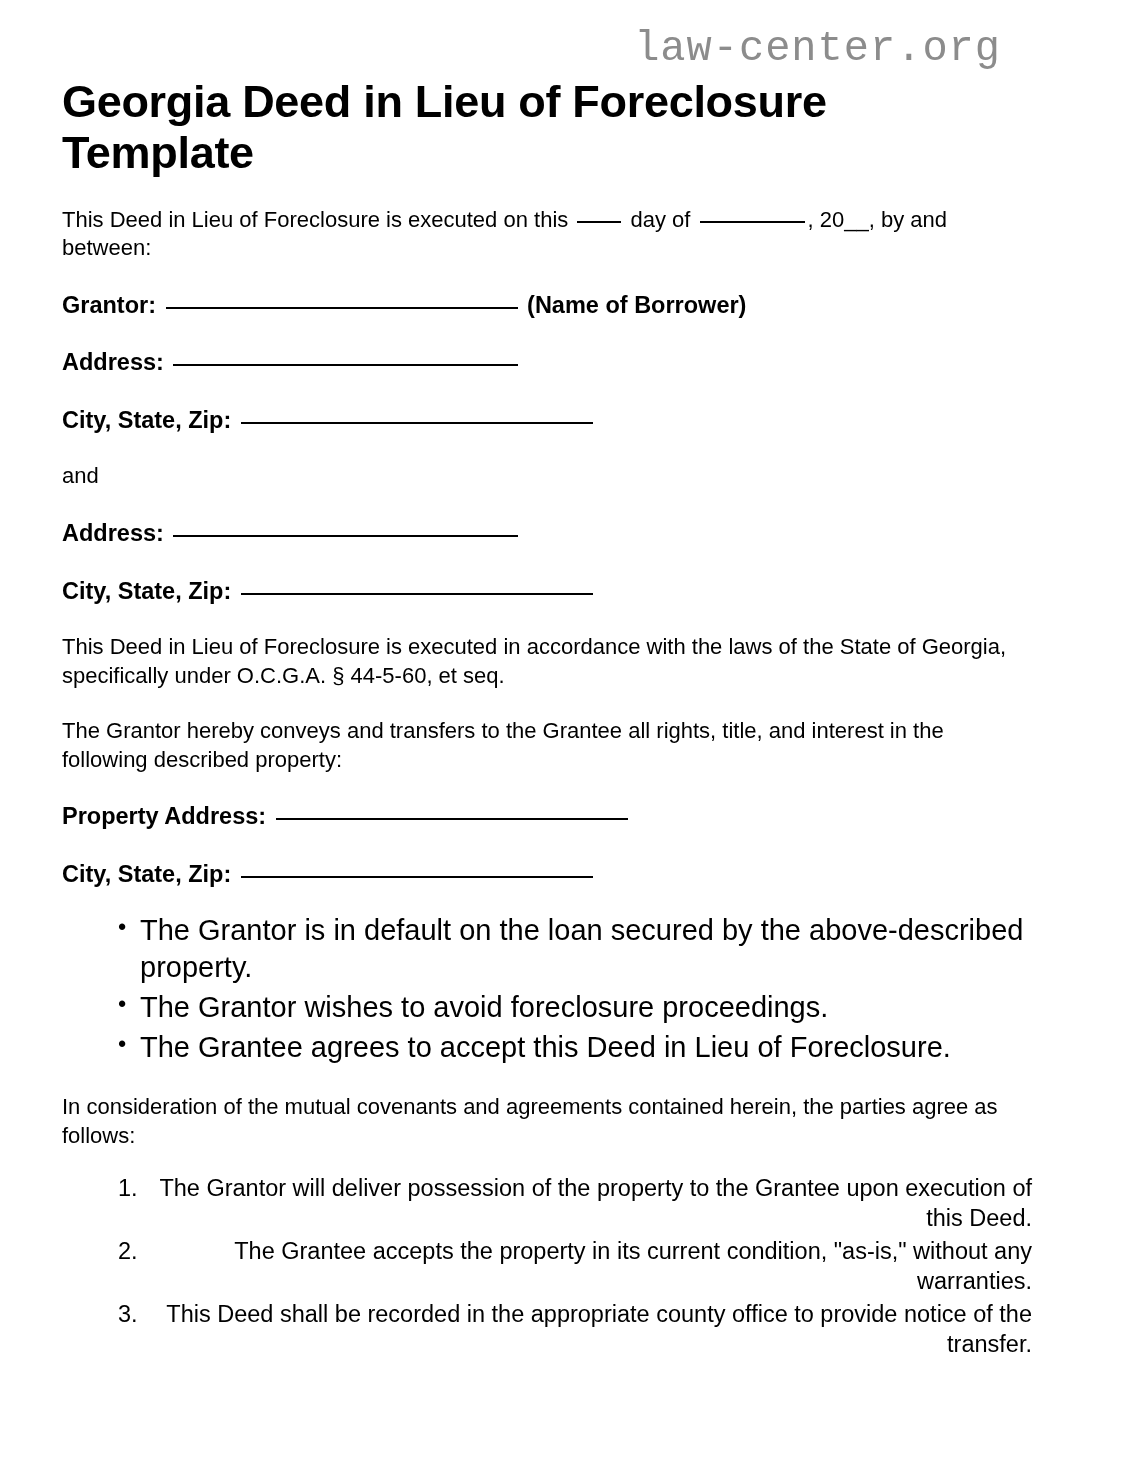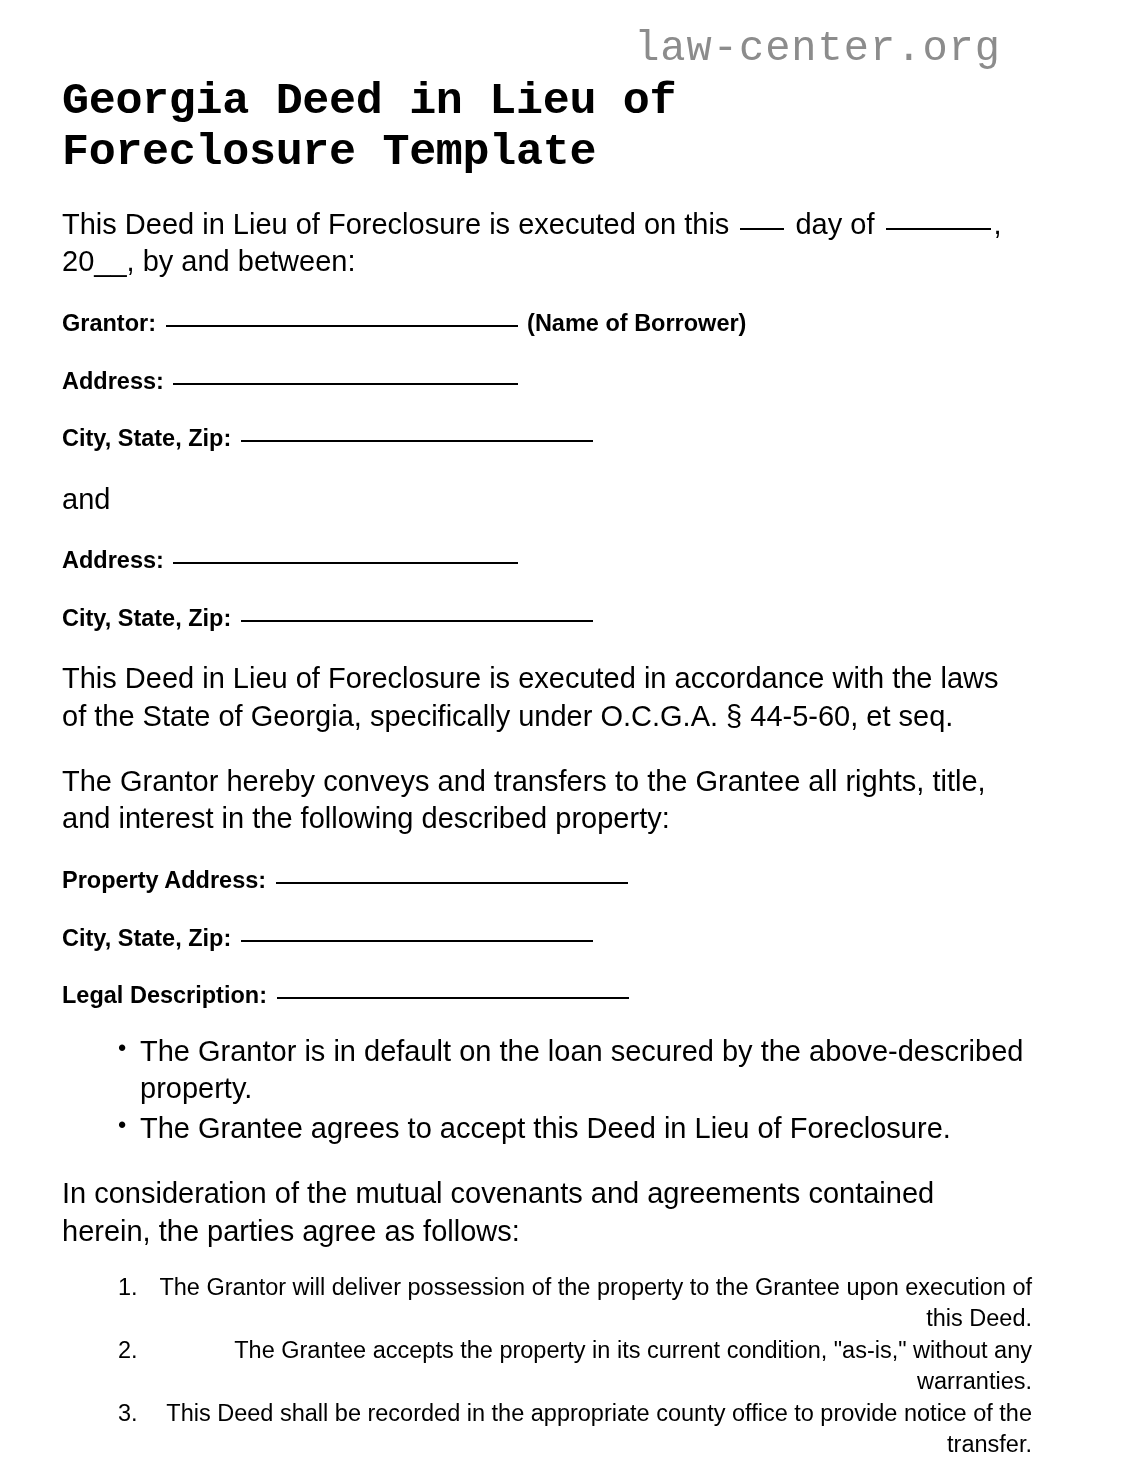--- a/index.html
+++ b/index.html
@@ -31,31 +31,31 @@
     white-space: nowrap;
     line-height: 1;
   }
   .content {
     position: absolute;
     left: 62px;
     top: 76px;
     width: 970px;
   }
   h1.doc-title {
-    font-family: Liberation Mono, monospace;
+    font-family: Liberation Sans, sans-serif;
     font-size: 45px;
     font-weight: bold;
     line-height: 1.14;
     margin: 0 0 0 0;
     letter-spacing: -0.3px;
     width: 930px;
     color: #000;
   }
   p.para {
-    font-size: 29px;
+    font-size: 22px;
     line-height: 1.30;
     margin: 27px 11px 0 0;
     color: #000;
   }
   p.field-line {
     font-size: 23.5px;
     line-height: 1.30;
     margin: 27px 0 0 0;
     white-space: nowrap;
   }
@@ -169,28 +169,25 @@
     <p class="field-line">
       <span class="fld-label">Property Address:</span>
       <span class="blank" style="width:352px"></span>
     </p>
 
     <p class="field-line">
       <span class="fld-label">City, State, Zip:</span>
       <span class="blank" style="width:352px"></span>
     </p>
 
-    <p class="field-line">
-      <span class="fld-label">Legal Description:</span>
-      <span class="blank" style="width:352px"></span>
-    </p>
 
 
     <ul class="bullets">
       <li>The Grantor is in default on the loan secured by the above-described property.</li>
+      <li>The Grantor wishes to avoid foreclosure proceedings.</li>
       <li>The Grantee agrees to accept this Deed in Lieu of Foreclosure.</li>
     </ul>
 
     <p class="para">In consideration of the mutual covenants and agreements contained herein, the parties agree as follows:</p>
 
     <ol class="numbers">
       <li>The Grantor will deliver possession of the property to the Grantee upon execution of this Deed.</li>
       <li>The Grantee accepts the property in its current condition, "as-is," without any warranties.</li>
       <li>This Deed shall be recorded in the appropriate county office to provide notice of the transfer.</li>
     </ol>

